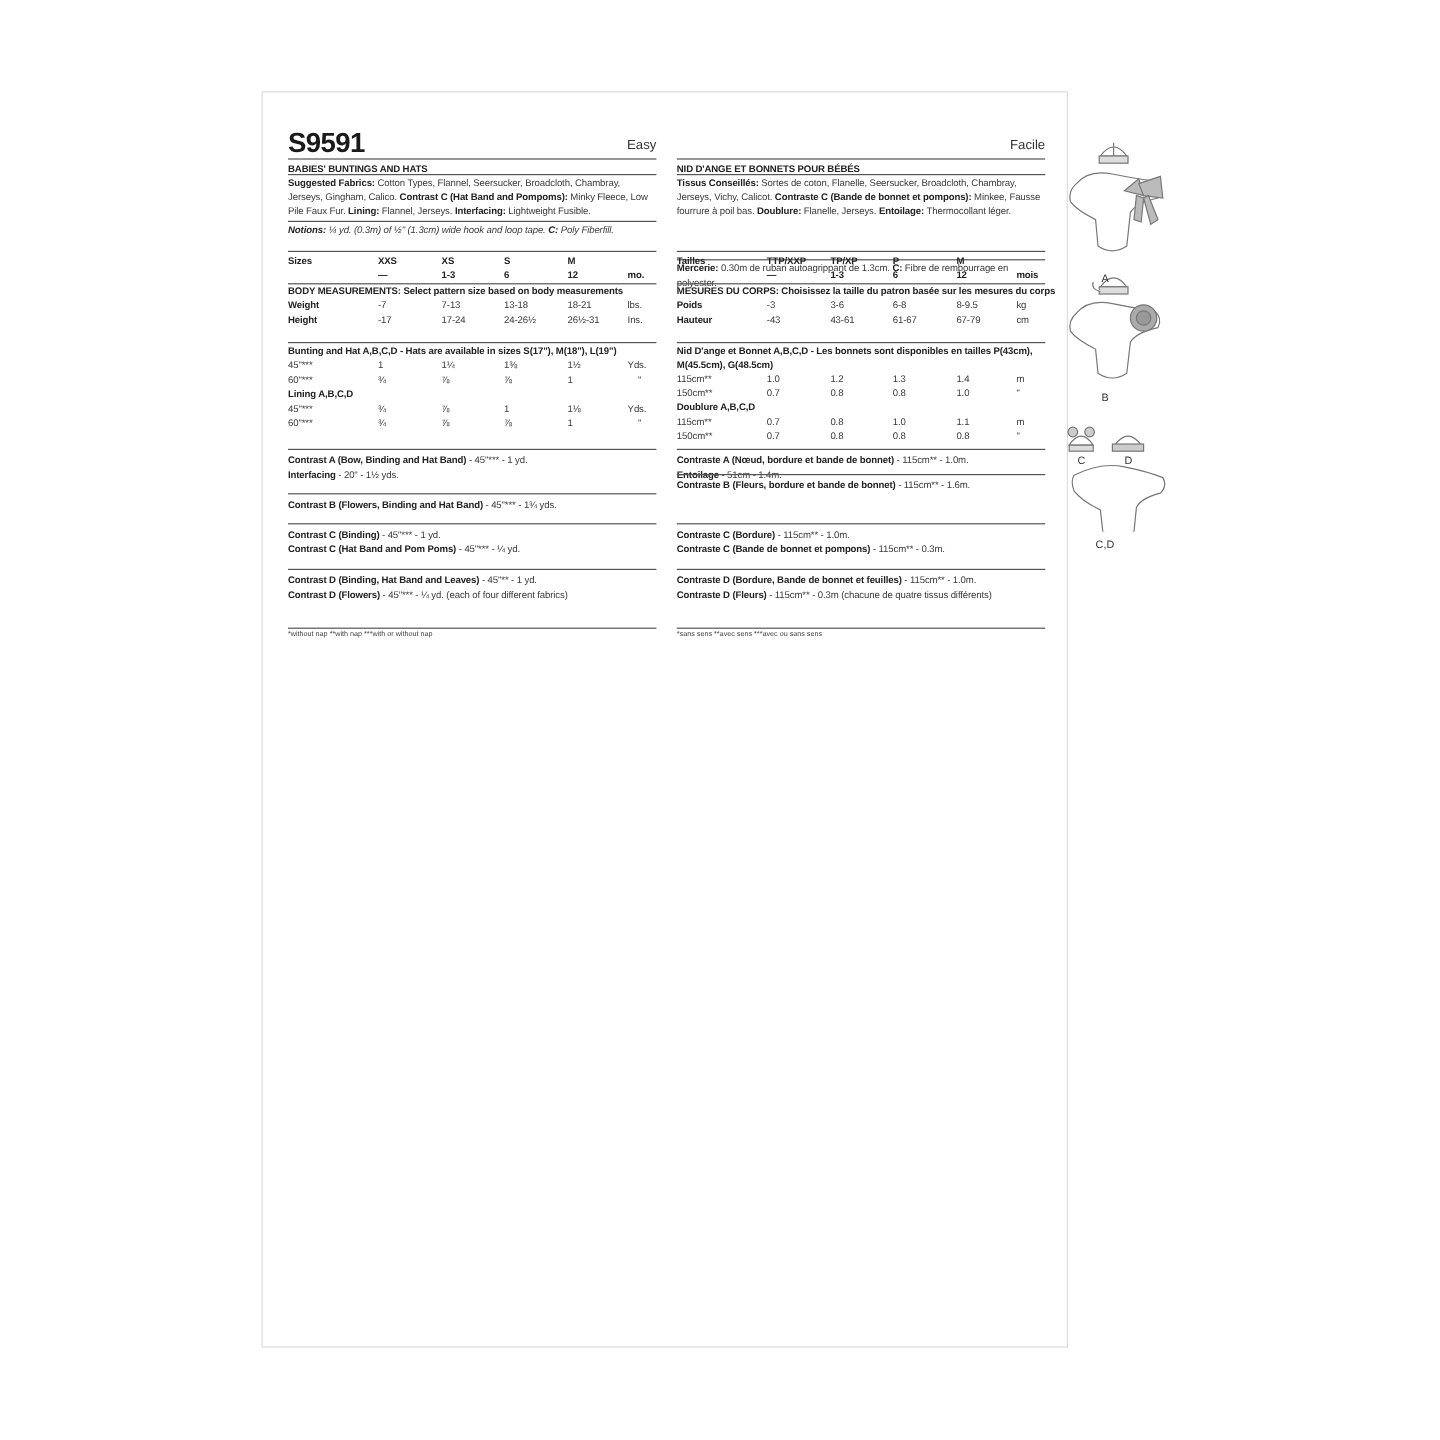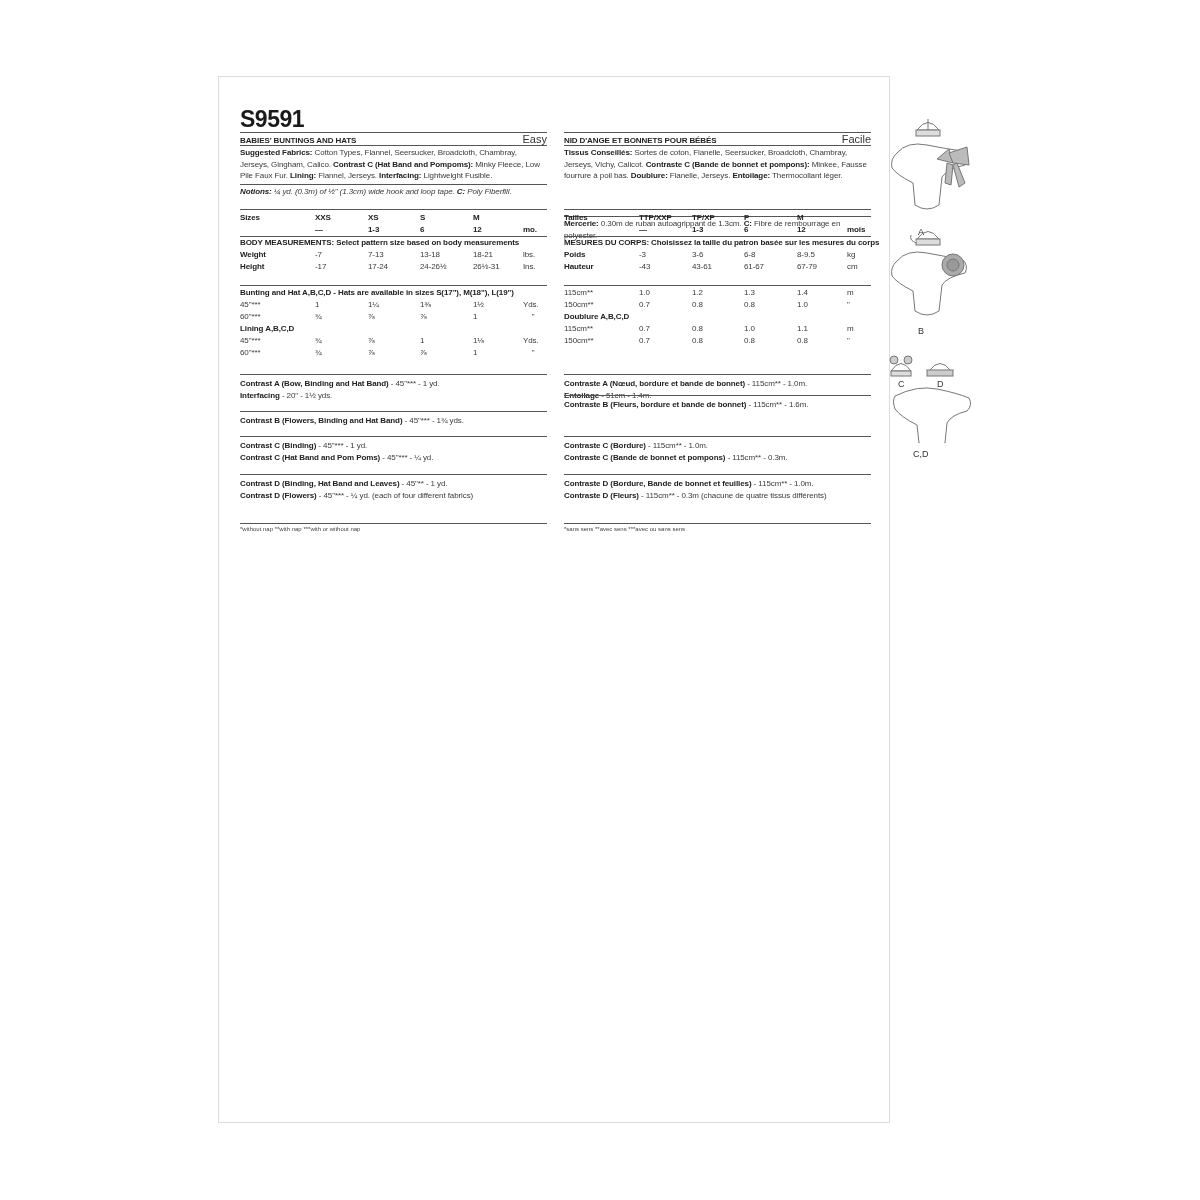--- a/index.html
+++ b/index.html
@@ -5,21 +5,21 @@
   html, body { margin:0; padding:0; background:#ffffff; }
   body { width:1200px; height:1200px; position:relative; font-family:"Liberation Sans", sans-serif; color:#2b2b2b; }
   .page { position:absolute; left:218px; top:76px; width:672px; height:1047px; border:1px solid #dcdcdc; box-sizing:border-box; background:#fff; }
   .col { position:absolute; top:0; width:307px; }
   .col-en { left:21px; }
   .col-fr { left:345px; }
   .t { font-family:"Liberation Sans", sans-serif; font-size:8px; line-height:11.5px; color:#3a3a3a; letter-spacing:-0.1px; }
   .b { font-weight:bold; color:#222; }
   .rule { border-top:1px solid #555; }
   .code { position:absolute; left:0; top:30px; font-size:23px; font-weight:bold; color:#1a1a1a; letter-spacing:-0.5px; line-height:24px; }
-  .level { position:absolute; right:0; top:56px; font-size:11px; color:#333; }
+  .level { position:absolute; right:0; top:38px; font-size:11px; color:#333; }
   .title { position:absolute; left:0; right:0; top:55px; padding-top:2px; font-size:8px; font-weight:bold; color:#222; }
   .block { position:absolute; left:0; right:0; }
   .grid { position:absolute; left:0; right:0; }
   .row { position:relative; height:12px; }
   .row span { position:absolute; top:0; white-space:nowrap; }
   .c0 { left:0; } .c1 { left:75px; } .c2 { left:128px; } .c3 { left:180px; } .c4 { left:233px; } .c5 { left:283px; }
   .u { text-align:center; width:20px; }
   .foot { font-size:6px; color:#444; }
   .ill { position:absolute; }
   .ill-label { position:absolute; font-size:9px; color:#333; }
@@ -181,20 +181,21 @@
         <span class="c0 b">Hauteur</span>
         <span class="c1">-43</span>
         <span class="c2">43-61</span>
         <span class="c3">61-67</span>
         <span class="c4">67-79</span>
         <span class="c5">cm</span>
       </div>
     </div>
 
     <div class="grid t rule" style="top:208px;padding-top:1px;">
+      <div class="t b" style="line-height:11.5px;">Nid D'ange et Bonnet A,B,C,D - Les bonnets sont disponibles en tailles P(43cm), M(45.5cm), G(48.5cm)</div>
       <div class="row">
         <span class="c0">115cm**</span>
         <span class="c1">1.0</span>
         <span class="c2">1.2</span>
         <span class="c3">1.3</span>
         <span class="c4">1.4</span>
         <span class="c5">m</span>
       </div>
       <div class="row">
         <span class="c0">150cm**</span>

